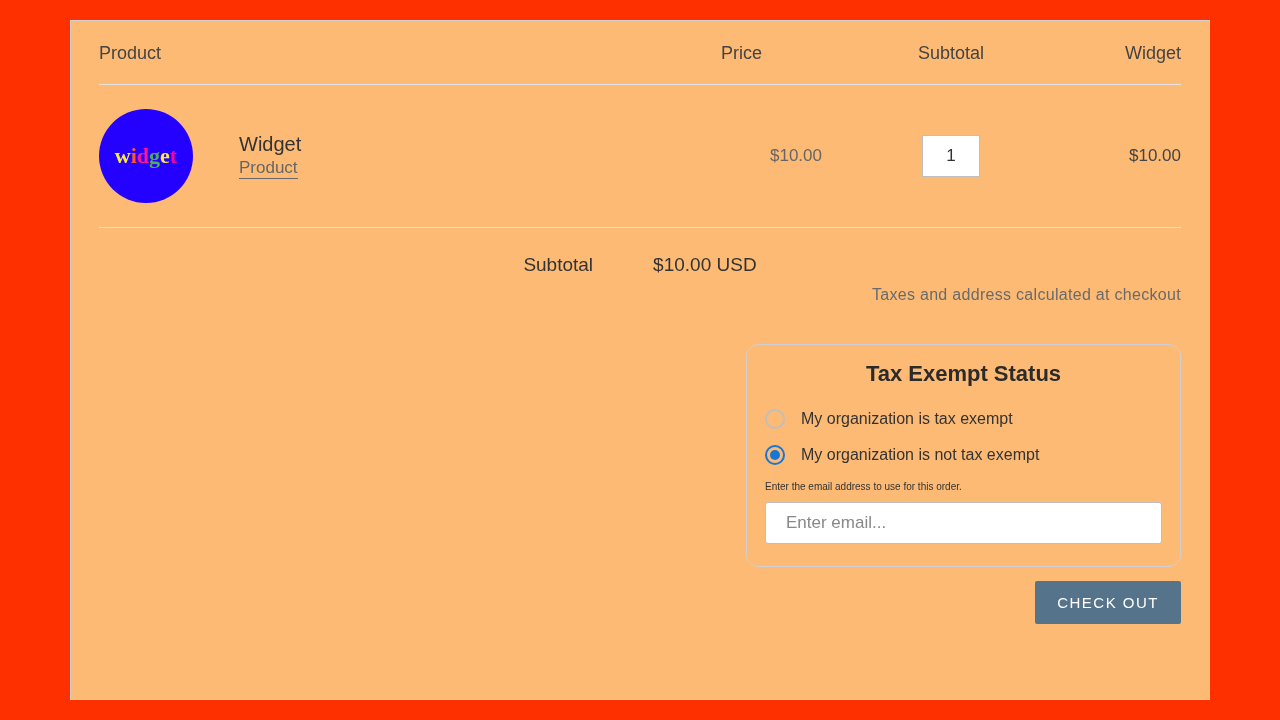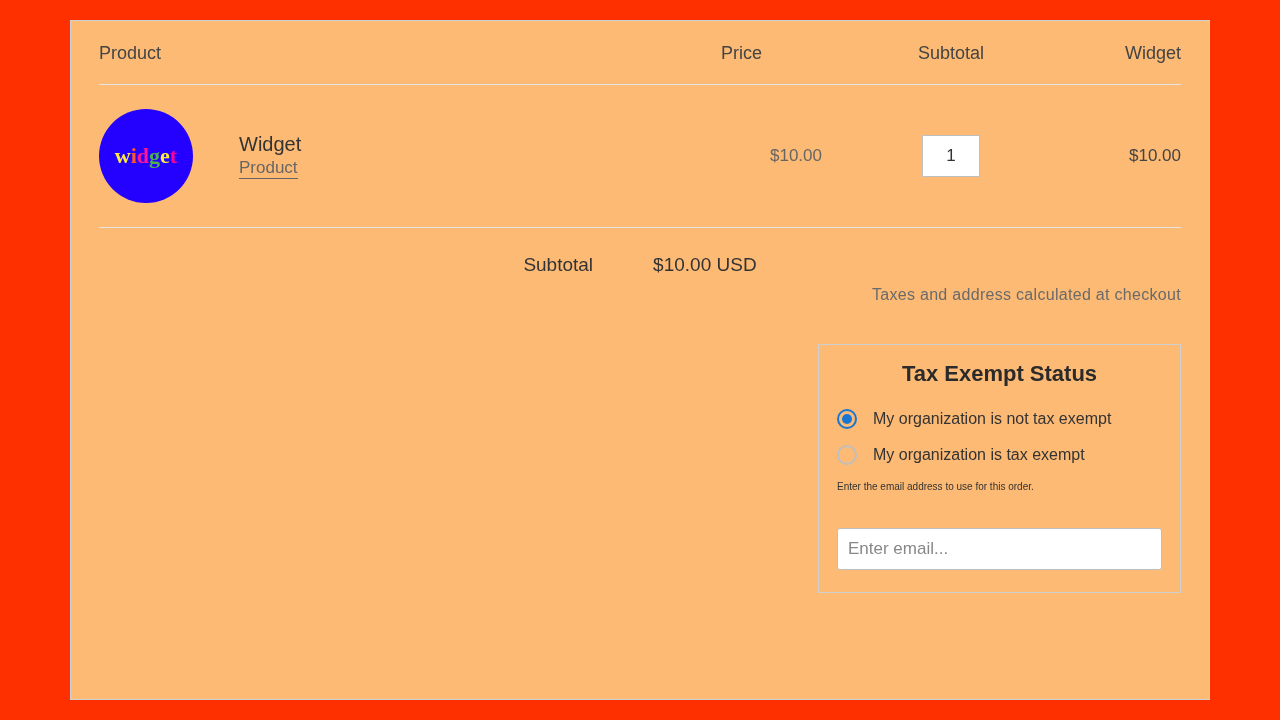--- a/index.html
+++ b/index.html
@@ -101,23 +101,23 @@
   }
   .subtotal-line .subtotal-amount { color: #333; }
   .tax-note {
     color: #6a6a6a;
     font-size: 16px;
     letter-spacing: 0.3px;
   }
   .tax-exempt-box {
     margin-top: 40px;
     margin-left: auto;
-    width: 363px;
+    width: 435px;
     border: 1px solid #cfcfcf;
-    border-radius: 0;
+    border-radius: 12px;
     padding: 16px 18px 22px 18px;
   }
   .tax-exempt-title {
     text-align: center;
     font-size: 22px;
     font-weight: 700;
     color: #2b2b2b;
     margin-bottom: 14px;
   }
   .radio-row {
@@ -142,24 +142,23 @@
   }
   .radio-label { font-size: 16px; color: #333; }
   .email-instr {
     font-size: 10px; color: #333;
     margin-top: 8px; margin-bottom: 10px;
   }
   .email-input {
     width: 100%; height: 42px;
     border: 1px solid #bfbfbf;
     border-radius: 3px;
-    padding: 0 10px;
+    padding: 0 20px;
     font-size: 17px;
     color: #444;
-    margin-top: 26px;
   }
   .email-input::placeholder { color: #888; }
   .checkout-row {
     margin-top: 14px;
     display: flex;
     justify-content: flex-end;
   }
   .checkout-btn {
     background: #55738a;
     color: #fff;
@@ -206,29 +205,32 @@
       <span>Subtotal</span>
       <span class="subtotal-amount">$10.00 USD</span>
     </div>
     <div class="tax-note">Taxes and address calculated at checkout</div>
   </div>
 
   <div class="tax-exempt-box">
     <div class="tax-exempt-title">Tax Exempt Status</div>
 
     <div class="radio-row">
+      <div class="radio unchecked"></div>
+      <div class="radio-label">My organization is tax exempt</div>
+    </div>
+
+    <div class="radio-row">
       <div class="radio">
           <div class="dot"></div>
         </div>
       <div class="radio-label">My organization is not tax exempt</div>
     </div>
 
-    <div class="radio-row">
-      <div class="radio unchecked"></div>
-      <div class="radio-label">My organization is tax exempt</div>
-    </div>
-
     <div class="email-instr">Enter the email address to use for this order.</div>
     <input class="email-input" type="text" placeholder="Enter email..." style="">
   </div>
 
+  <div class="checkout-row">
+    <button class="checkout-btn">CHECK OUT</button>
+  </div>
 
 </div>
 
 </body></html>

